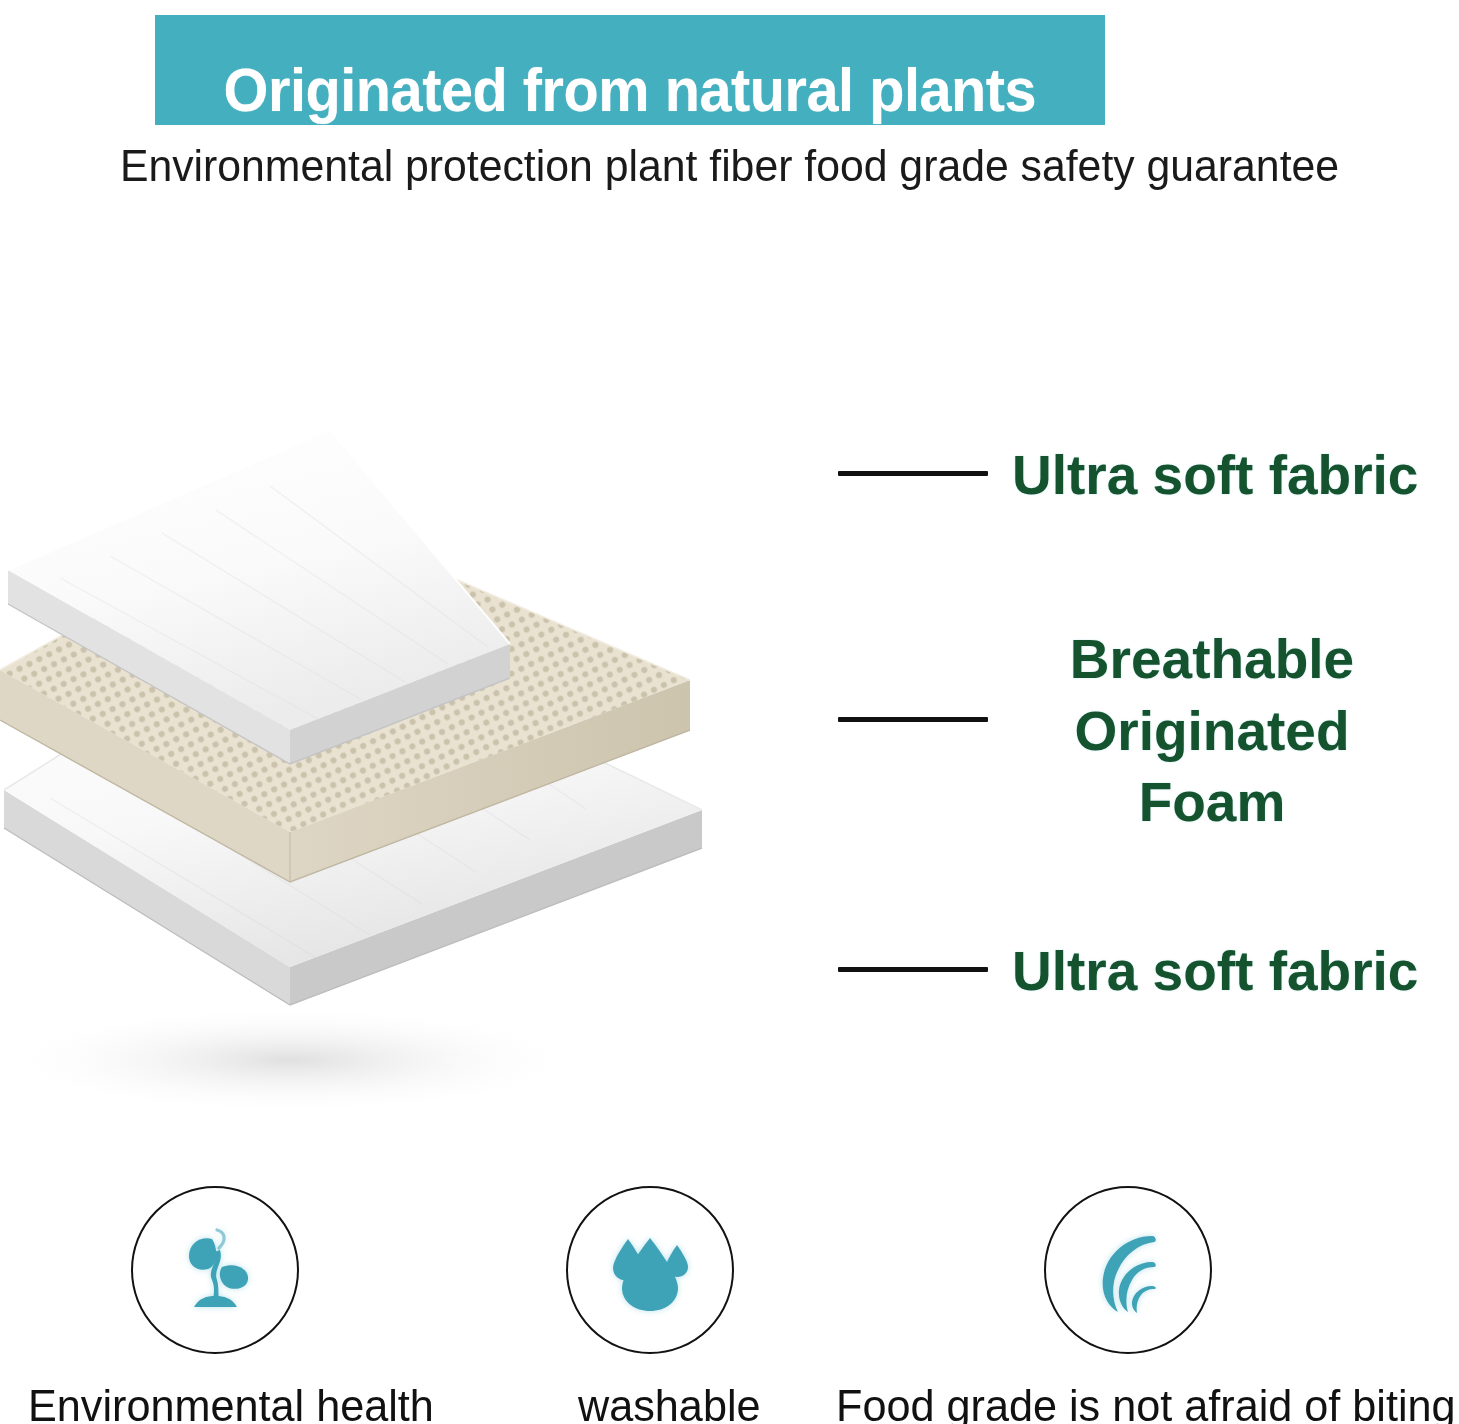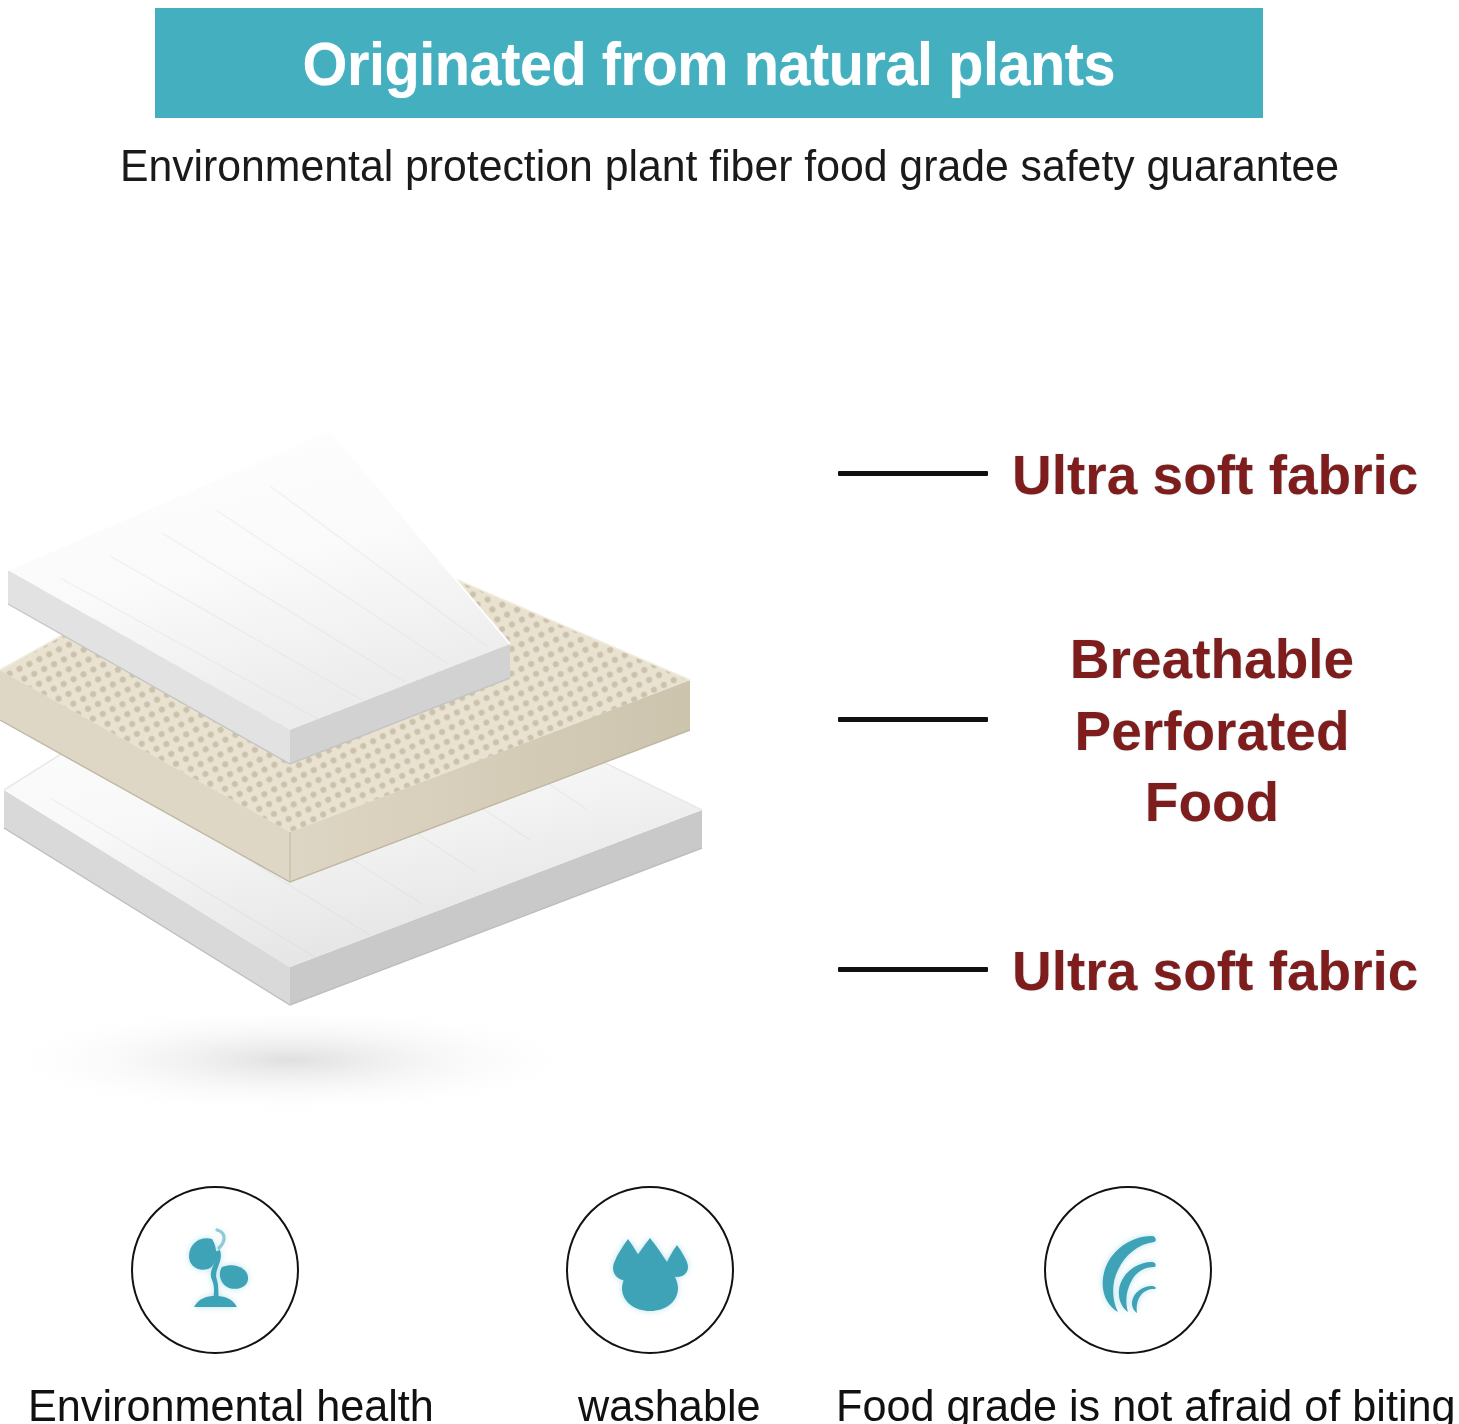--- a/index.html
+++ b/index.html
@@ -6,24 +6,24 @@
   html, body { background:#ffffff; }
   body {
     width:1459px; height:1424px;
     position:relative; overflow:hidden;
     font-family:"Liberation Sans", sans-serif;
     background:#ffffff;
   }
 
   
   #hero-banner{
-    position:absolute; left:155px; top:8px;
-    width:1108px; height:110px;
+    position:absolute; left:155px; top:15px;
+    width:950px; height:110px;
     background:#43afbf;
-    display:flex; align-items:center; justify-content:center;
+    display:flex; align-items:flex-end; justify-content:center;
   }
   #hero-title{
     font-family:"Liberation Sans Narrow","Liberation Sans",sans-serif;
     font-weight:bold;
     font-size:62px;
     letter-spacing:-0.5px;
     color:#ffffff;
     white-space:nowrap;
     transform:scaleX(0.93);
     text-shadow:0 0 1px rgba(255,255,255,.6);
@@ -52,21 +52,21 @@
   .leader-line{
     position:absolute;
     height:5px;
     background:#111111;
     border-radius:1px;
   }
   .callout-label{
     position:absolute;
     font-family:"Liberation Sans Narrow","Liberation Sans",sans-serif;
     font-weight:bold;
-    color:#7f1d1d;
+    color:#14532d;
     font-size:55px;
     line-height:1.30;
     letter-spacing:0px;
     text-shadow:0 0 2px rgba(140,205,220,.55);
     white-space:nowrap;
   }
 
   #callout-top-line{ left:838px; top:471px; width:150px; }
   #callout-top-label{ left:1012px; top:440px; }
 
@@ -216,21 +216,21 @@
   </svg>
 </div>
 
 <div class="callout">
   <div class="leader-line" id="callout-top-line"></div>
   <div class="callout-label" id="callout-top-label">Ultra soft fabric</div>
 </div>
 
 <div class="callout">
   <div class="leader-line" id="callout-mid-line"></div>
-  <div class="callout-label" id="callout-mid-label">Breathable Perforated Food</div>
+  <div class="callout-label" id="callout-mid-label">Breathable Originated Foam</div>
 </div>
 
 <div class="callout">
   <div class="leader-line" id="callout-bot-line"></div>
   <div class="callout-label" id="callout-bot-label">Ultra soft fabric</div>
 </div>
 
 <div id="feature-row">
 
   <div class="feature-item" id="feature-env">

